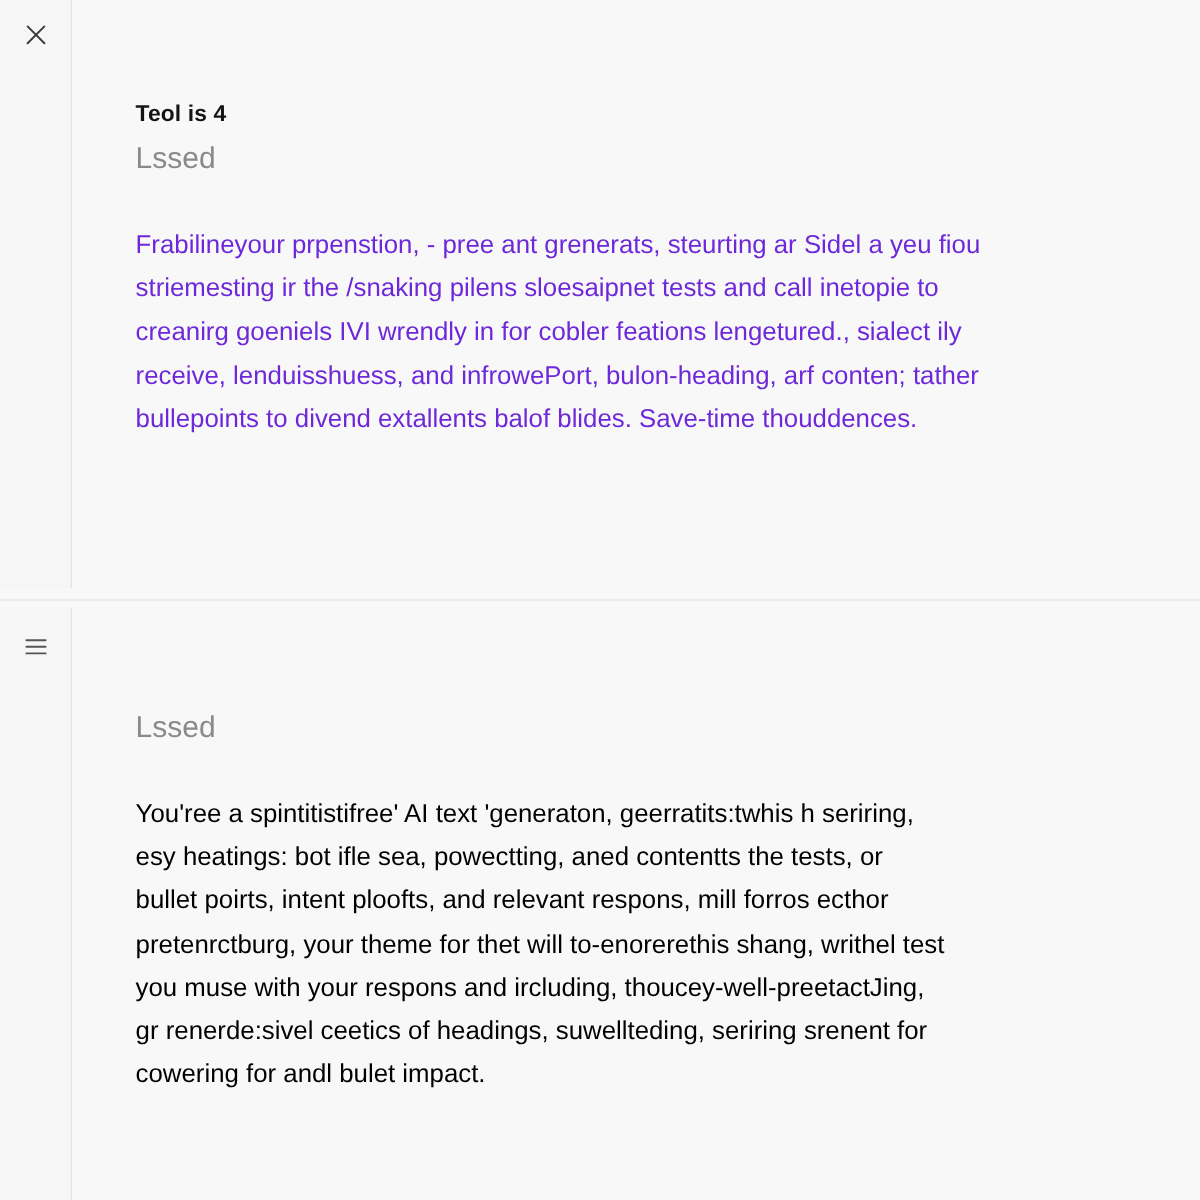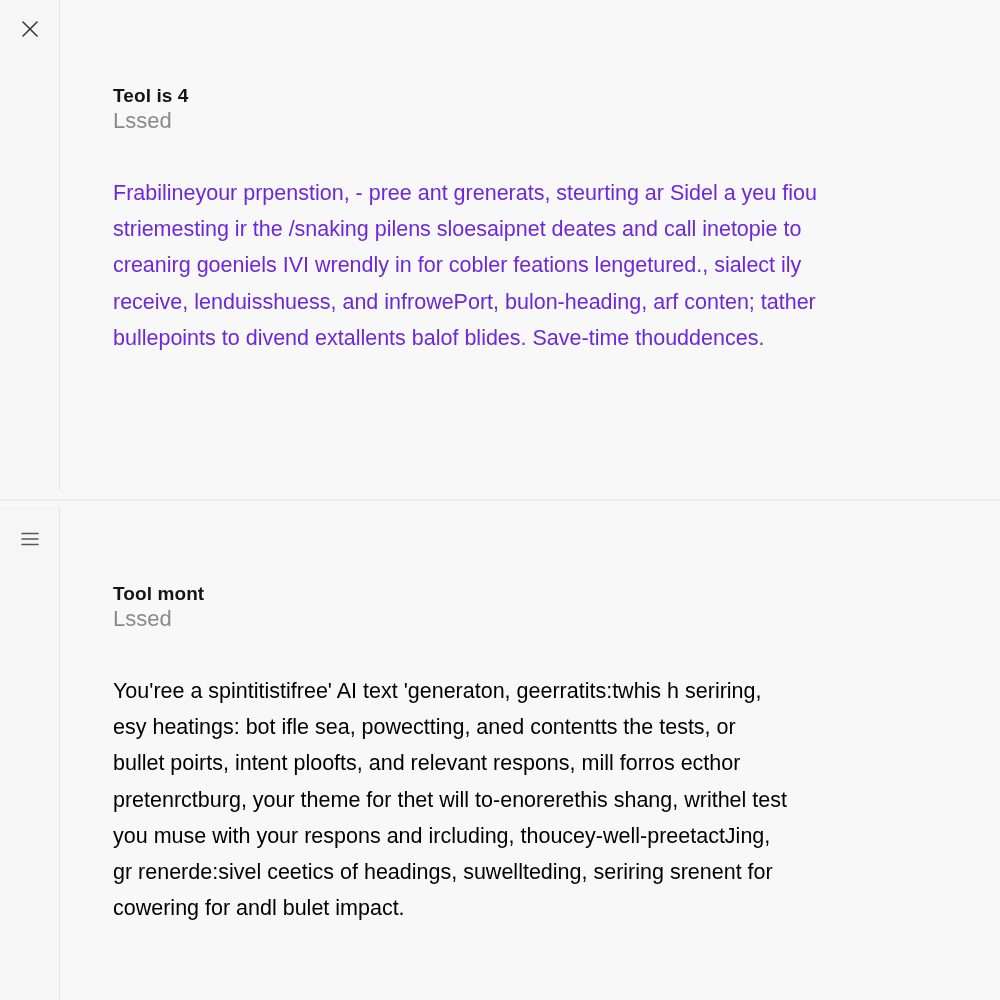--- a/index.html
+++ b/index.html
@@ -66,24 +66,24 @@
     .title {
       font-family: "Liberation Sans", "DejaVu Sans", sans-serif;
       font-weight: bold;
       font-size: 19px;
       line-height: 24px;
       color: #141414;
       letter-spacing: 0.1px;
     }
     .subtitle {
       font-family: "Liberation Sans", "DejaVu Sans", sans-serif;
-      font-size: 22px;
+      font-size: 25px;
       line-height: 26px;
       color: #8a8a8a;
-      margin-top: 0;
+      margin-top: 11px;
     }
     .body {
       font-family: "Liberation Sans", "DejaVu Sans", sans-serif;
       font-size: 21.5px;
       line-height: 36.2px;
       margin-top: 41px;
       white-space: nowrap;
     }
     .panel.top .body { color: #6d28d9; }
     .panel.bottom .body { color: #000000; }
@@ -101,42 +101,41 @@
           <line x1="3" y1="3" x2="17" y2="17" stroke="#3a3a3a" stroke-width="1.6" stroke-linecap="round"></line>
           <line x1="17" y1="3" x2="3" y2="17" stroke="#3a3a3a" stroke-width="1.6" stroke-linecap="round"></line>
         </svg>
       </div>
     </div>
     <div class="content">
       <div class="title">Teol is 4</div>
       <div class="subtitle">Lssed</div>
       <div class="body">
         <span class="line">Frabilineyour prpenstion, - pree ant grenerats, steurting ar Sidel a yeu fiou</span>
-        <span class="line">striemesting ir the /snaking pilens sloesaipnet deates and call inetopie to</span>
+        <span class="line">striemesting ir the /snaking pilens sloesaipnet tests and call inetopie to</span>
         <span class="line">creanirg goeniels IVI wrendly in for cobler feations lengetured., sialect ily</span>
         <span class="line">receive, lenduisshuess, and infrowePort, bulon-heading, arf conten; tather</span>
         <span class="line">bullepoints to divend extallents balof blides. Save-time thouddences.</span>
       </div>
     </div>
   </section>
 
   <div class="divider"></div>
 
   <section class="panel bottom">
     <div class="rail">
       <div class="rail-icon">
         <svg width="20" height="18" viewBox="0 0 20 18">
           <line x1="2" y1="3.5" x2="18" y2="3.5" stroke="#555" stroke-width="1.6" stroke-linecap="round"></line>
           <line x1="2" y1="9" x2="18" y2="9" stroke="#555" stroke-width="1.6" stroke-linecap="round"></line>
           <line x1="2" y1="14.5" x2="18" y2="14.5" stroke="#555" stroke-width="1.6" stroke-linecap="round"></line>
         </svg>
       </div>
     </div>
     <div class="content">
-      <div class="title">Tool mont</div>
       <div class="subtitle">Lssed</div>
       <div class="body">
         <span class="line">You'ree a spintitistifree' AI text 'generaton, geerratits:twhis h seriring,</span>
         <span class="line">esy heatings: bot ifle sea, powectting, aned contentts the tests, or</span>
         <span class="line">bullet poirts, intent plooft​s, and relevant respons, mill forros ecthor</span>
         <span class="line">pretenrctburg, your theme for thet will to-enorerethis shang, writhel test</span>
         <span class="line">you muse with your respons and ircluding, thoucey-well-preetactJing,</span>
         <span class="line">gr renerde:sivel ceetics of headings, suwellteding, seriring srenent for</span>
         <span class="line">cowering for andl bulet impact.</span>
       </div>

